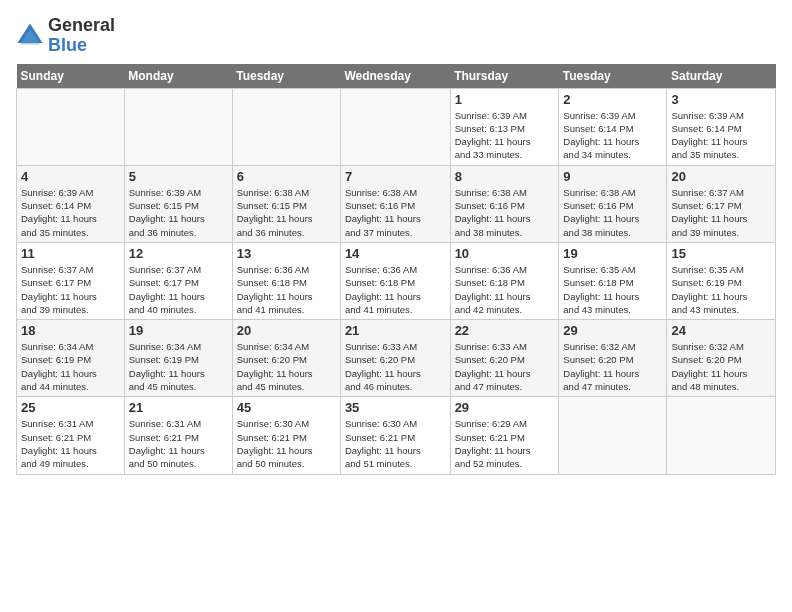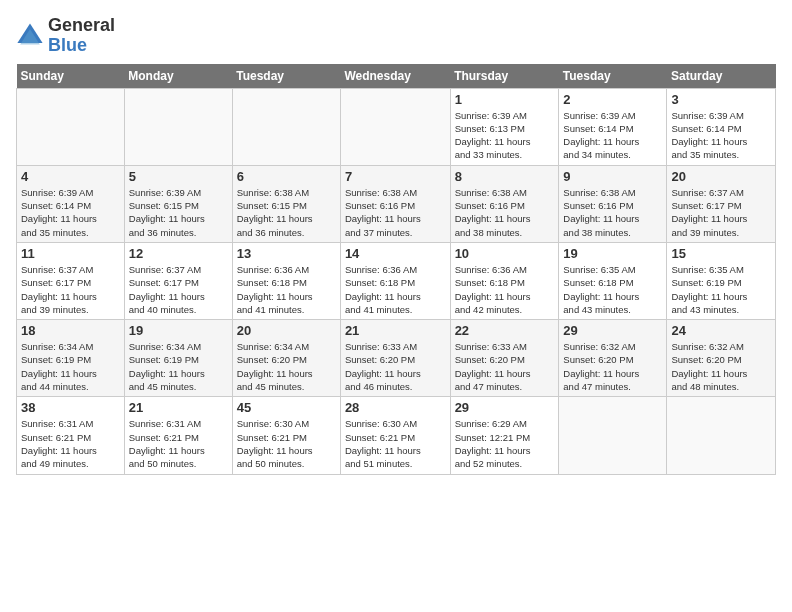--- a/index.html
+++ b/index.html
@@ -297,51 +297,51 @@
         <td>
           <span class="day-number">24</span>
           <div class="day-info" style="white-space: pre-line;">Sunrise: 6:32 AM
 Sunset: 6:20 PM
 Daylight: 11 hours
 and 48 minutes.</div>
         </td>
       </tr>
       <tr>
         <td>
-          <span class="day-number">38</span>
+          <span class="day-number">25</span>
           <div class="day-info" style="white-space: pre-line;">Sunrise: 6:31 AM
 Sunset: 6:21 PM
 Daylight: 11 hours
 and 49 minutes.</div>
         </td>
         <td>
           <span class="day-number">21</span>
           <div class="day-info" style="white-space: pre-line;">Sunrise: 6:31 AM
 Sunset: 6:21 PM
 Daylight: 11 hours
 and 50 minutes.</div>
         </td>
         <td>
           <span class="day-number">45</span>
           <div class="day-info" style="white-space: pre-line;">Sunrise: 6:30 AM
 Sunset: 6:21 PM
 Daylight: 11 hours
 and 50 minutes.</div>
         </td>
         <td>
-          <span class="day-number">28</span>
+          <span class="day-number">35</span>
           <div class="day-info" style="white-space: pre-line;">Sunrise: 6:30 AM
 Sunset: 6:21 PM
 Daylight: 11 hours
 and 51 minutes.</div>
         </td>
         <td>
           <span class="day-number">29</span>
           <div class="day-info" style="white-space: pre-line;">Sunrise: 6:29 AM
-Sunset: 12:21 PM
+Sunset: 6:21 PM
 Daylight: 11 hours
 and 52 minutes.</div>
         </td>
         <td class="empty-cell"></td>
         <td class="empty-cell"></td>
       </tr>
     </tbody>
 </table>
 
 </body></html>

